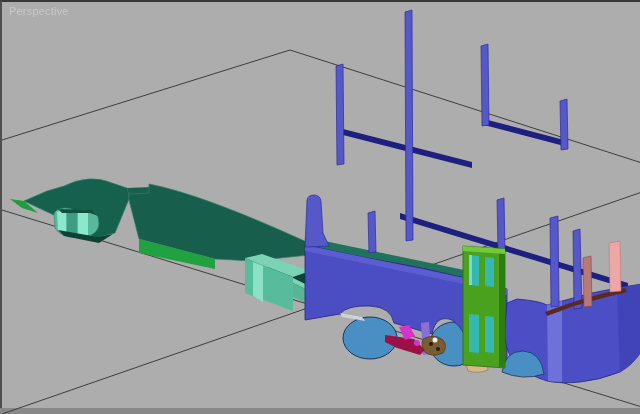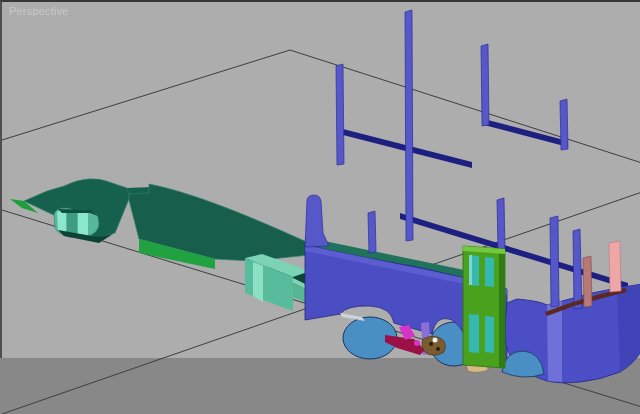--- a/index.html
+++ b/index.html
@@ -1,17 +1,17 @@
 <!DOCTYPE html>
 <html><head>
 <meta charset="utf-8">
 <style>
   html,body{margin:0;padding:0;width:640px;height:414px;overflow:hidden;background:#888;}
   #viewport{
-    position:relative;width:640px;height:358px;
+    position:relative;width:640px;height:408px;
     background:#adadad;
     border-top:2px solid #383838;
     border-left:2px solid #4f4f4f;
     box-sizing:border-box;
     font-family:"Liberation Sans", sans-serif;
   }
   #view-label{
     position:absolute;left:7px;top:3px;
     font-size:11px;color:#c8c8c8;letter-spacing:0.2px;
     user-select:none;

